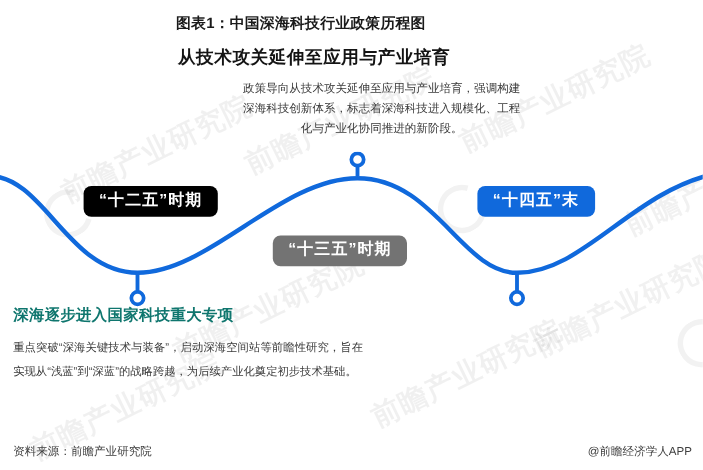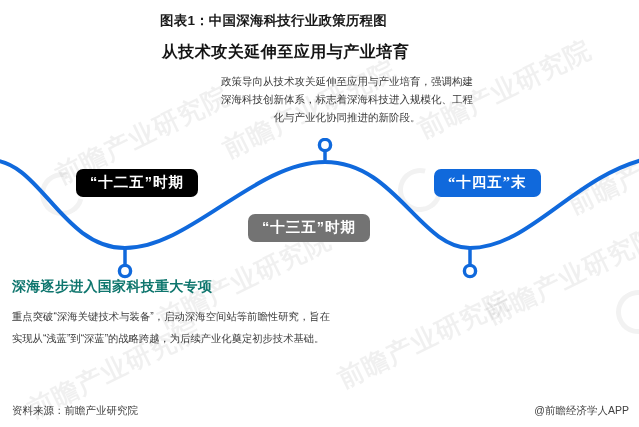--- a/index.html
+++ b/index.html
@@ -118,21 +118,21 @@
     font-size: 14.5px;
     letter-spacing: 1px;
     border-radius: 7px;
     padding: 6px 14px 7px 14px;
     white-space: nowrap;
     z-index: 6;
     line-height: 1;
   }
   .badge-1 { left: 76px;  top: 169px; background: #1069DC; }
   .badge-2 { left: 248px; top: 214px; background: #5A9BF2; }
-  .badge-3 { left: 434px; top: 169px; background: #1069DC; font-family: Liberation Serif, serif; }
+  .badge-3 { left: 434px; top: 169px; background: #1069DC; }
 
   
   .sec-heading {
     position: absolute;
     font-size: 14px;
     font-weight: 700;
     color: #0f766e;
     letter-spacing: 0.3px;
     white-space: nowrap;
     z-index: 5;

